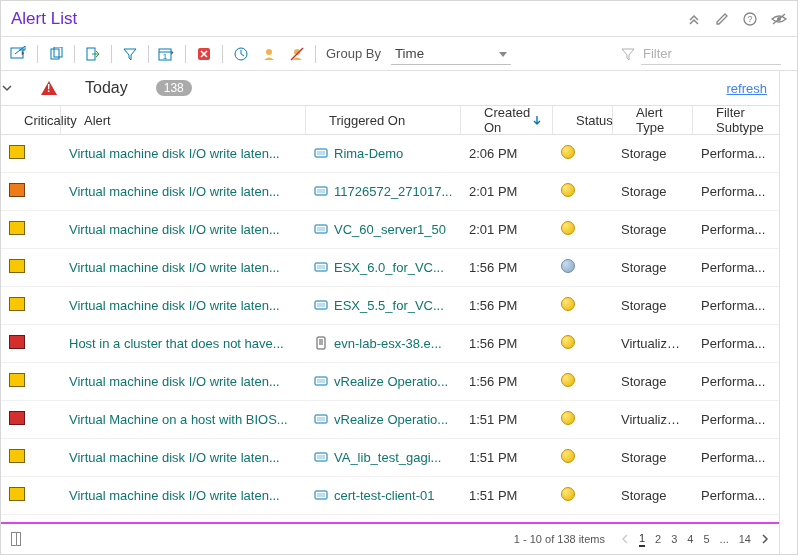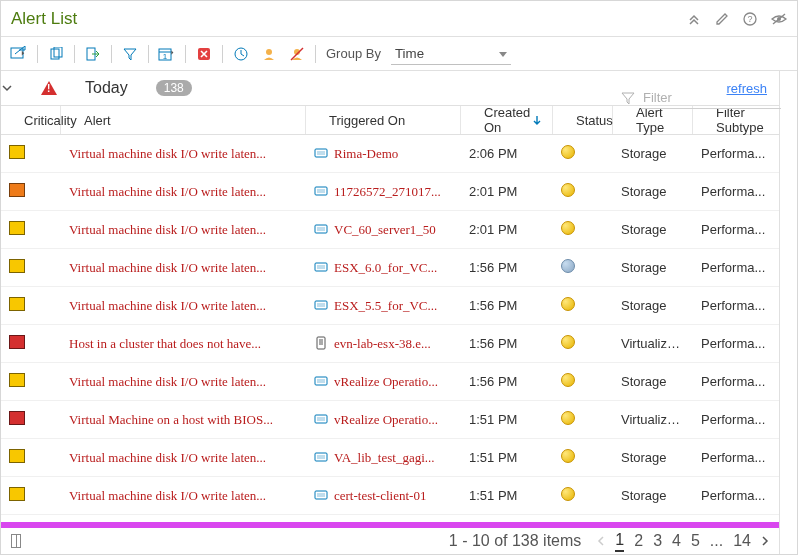--- a/index.html
+++ b/index.html
@@ -21,21 +21,21 @@
   .header {
     height: 36px;
     border-bottom: 1px solid #e0e0e0;
     display: flex;
     align-items: center;
     padding: 0 10px;
   }
   .header-title {
     font-size: 17px;
     font-weight: normal;
-    color: #4d7c0f;
+    color: #6d28d9;
     flex: 1;
   }
   .header-icons {
     display: flex;
     gap: 14px;
     color: #8a8a8a;
   }
   .header-icons .hi { cursor: pointer; }
   .toolbar {
     height: 34px;
@@ -90,21 +90,20 @@
     pointer-events: none;
   }
   .filter-row {
     position: absolute;
     right: 16px;
     top: 42px;
     display: flex;
     align-items: center;
     gap: 6px;
     color: #b0b0b0;
-    margin-top: 44px;
   }
   .filter-input {
     border: none;
     border-bottom: 1px solid #d0d0d0;
     width: 140px;
     height: 22px;
     font-size: 13px;
     color: #555;
     background: transparent;
   }
@@ -194,21 +193,21 @@
     text-overflow: ellipsis;
   }
   .crit-box {
     width: 16px; height: 14px;
     border: 1px solid rgba(0,0,0,0.5);
     display: inline-block;
   }
   .crit-red    { background: #d42f2f; }
   .crit-orange { background: #ee7b19; }
   .crit-yellow { background: #f8c700; }
-  .link { color: #b91c1c; cursor: pointer; font-family: Liberation Serif, serif; }
+  .link { color: #0f766e; cursor: pointer; }
   .trig-cell { display: flex; gap: 6px; }
   .trig-icon {
     width: 14px; height: 14px;
     display: inline-flex;
     align-items: center; justify-content: center;
   }
   .bulb {
     width: 14px; height: 14px;
     border-radius: 50%;
     display: inline-block;
@@ -225,25 +224,25 @@
     min-height: 0;
   }
   .body-main {
     flex: 1;
     display: flex;
     flex-direction: column;
     min-width: 0;
   }
   .footer {
     height: 32px;
-    border-top: 6px solid #d946ef;
+    border-top: 2px solid #d946ef;
     display: flex;
     align-items: center;
     padding: 0 10px;
-    font-size: 16px;
+    font-size: 11px;
     color: #555;
   }
   .footer-left { width: 20px; display:flex; }
   .pager-info { margin-left: auto; margin-right: 16px; }
   .pager {
     display: flex;
     align-items: center;
     gap: 10px;
     color: #555;
   }

